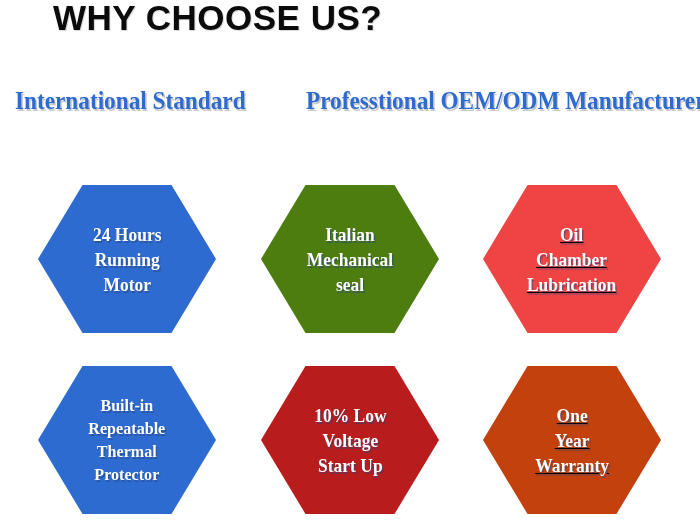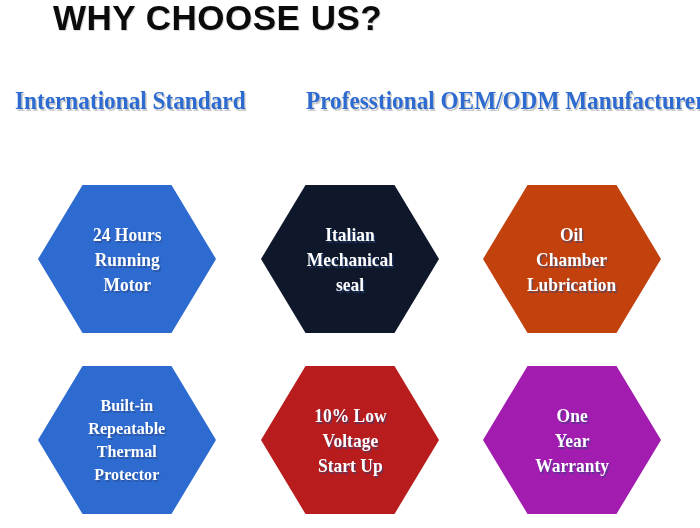--- a/index.html
+++ b/index.html
@@ -109,41 +109,41 @@
   <div class="heading heading-left">International Standard</div>
 
   <div class="heading heading-right">Professtional OEM/ODM Manufacturer</div>
 
   <div class="hex-grid">
       <div class="hex r0 c0" style="background: rgb(46, 107, 208);">
         <div class="hex-label" style="color: rgb(255, 255, 255);">24 Hours
 Running
 Motor</div>
       </div>
-      <div class="hex r0 c1" style="background: #0f172a;">
+      <div class="hex r0 c1" style="background: #4d7c0f;">
         <div class="hex-label" style="color: rgb(255, 255, 255);">Italian
 Mechanical
 seal</div>
       </div>
-      <div class="hex r0 c2" style="background: #c2410c;">
+      <div class="hex r0 c2" style="background: #ef4444; text-decoration: underline;">
         <div class="hex-label" style="color: rgb(255, 255, 255);">Oil
 Chamber
 Lubrication</div>
       </div>
       <div class="hex r1 c0" style="background: rgb(46, 107, 208);">
         <div class="hex-label small" style="color: rgb(255, 255, 255);">Built-in
 Repeatable
 Thermal
 Protector</div>
       </div>
       <div class="hex r1 c1" style="background: #b91c1c;">
         <div class="hex-label" style="color: rgb(255, 255, 255);">10% Low
 Voltage
 Start Up</div>
       </div>
-      <div class="hex r1 c2" style="background: #a21caf;">
+      <div class="hex r1 c2" style="background: #c2410c; text-decoration: underline;">
         <div class="hex-label" style="color: rgb(255, 255, 255);">One
 Year
 Warranty</div>
       </div>
     </div>
 
 </div>
 
 </body></html>

